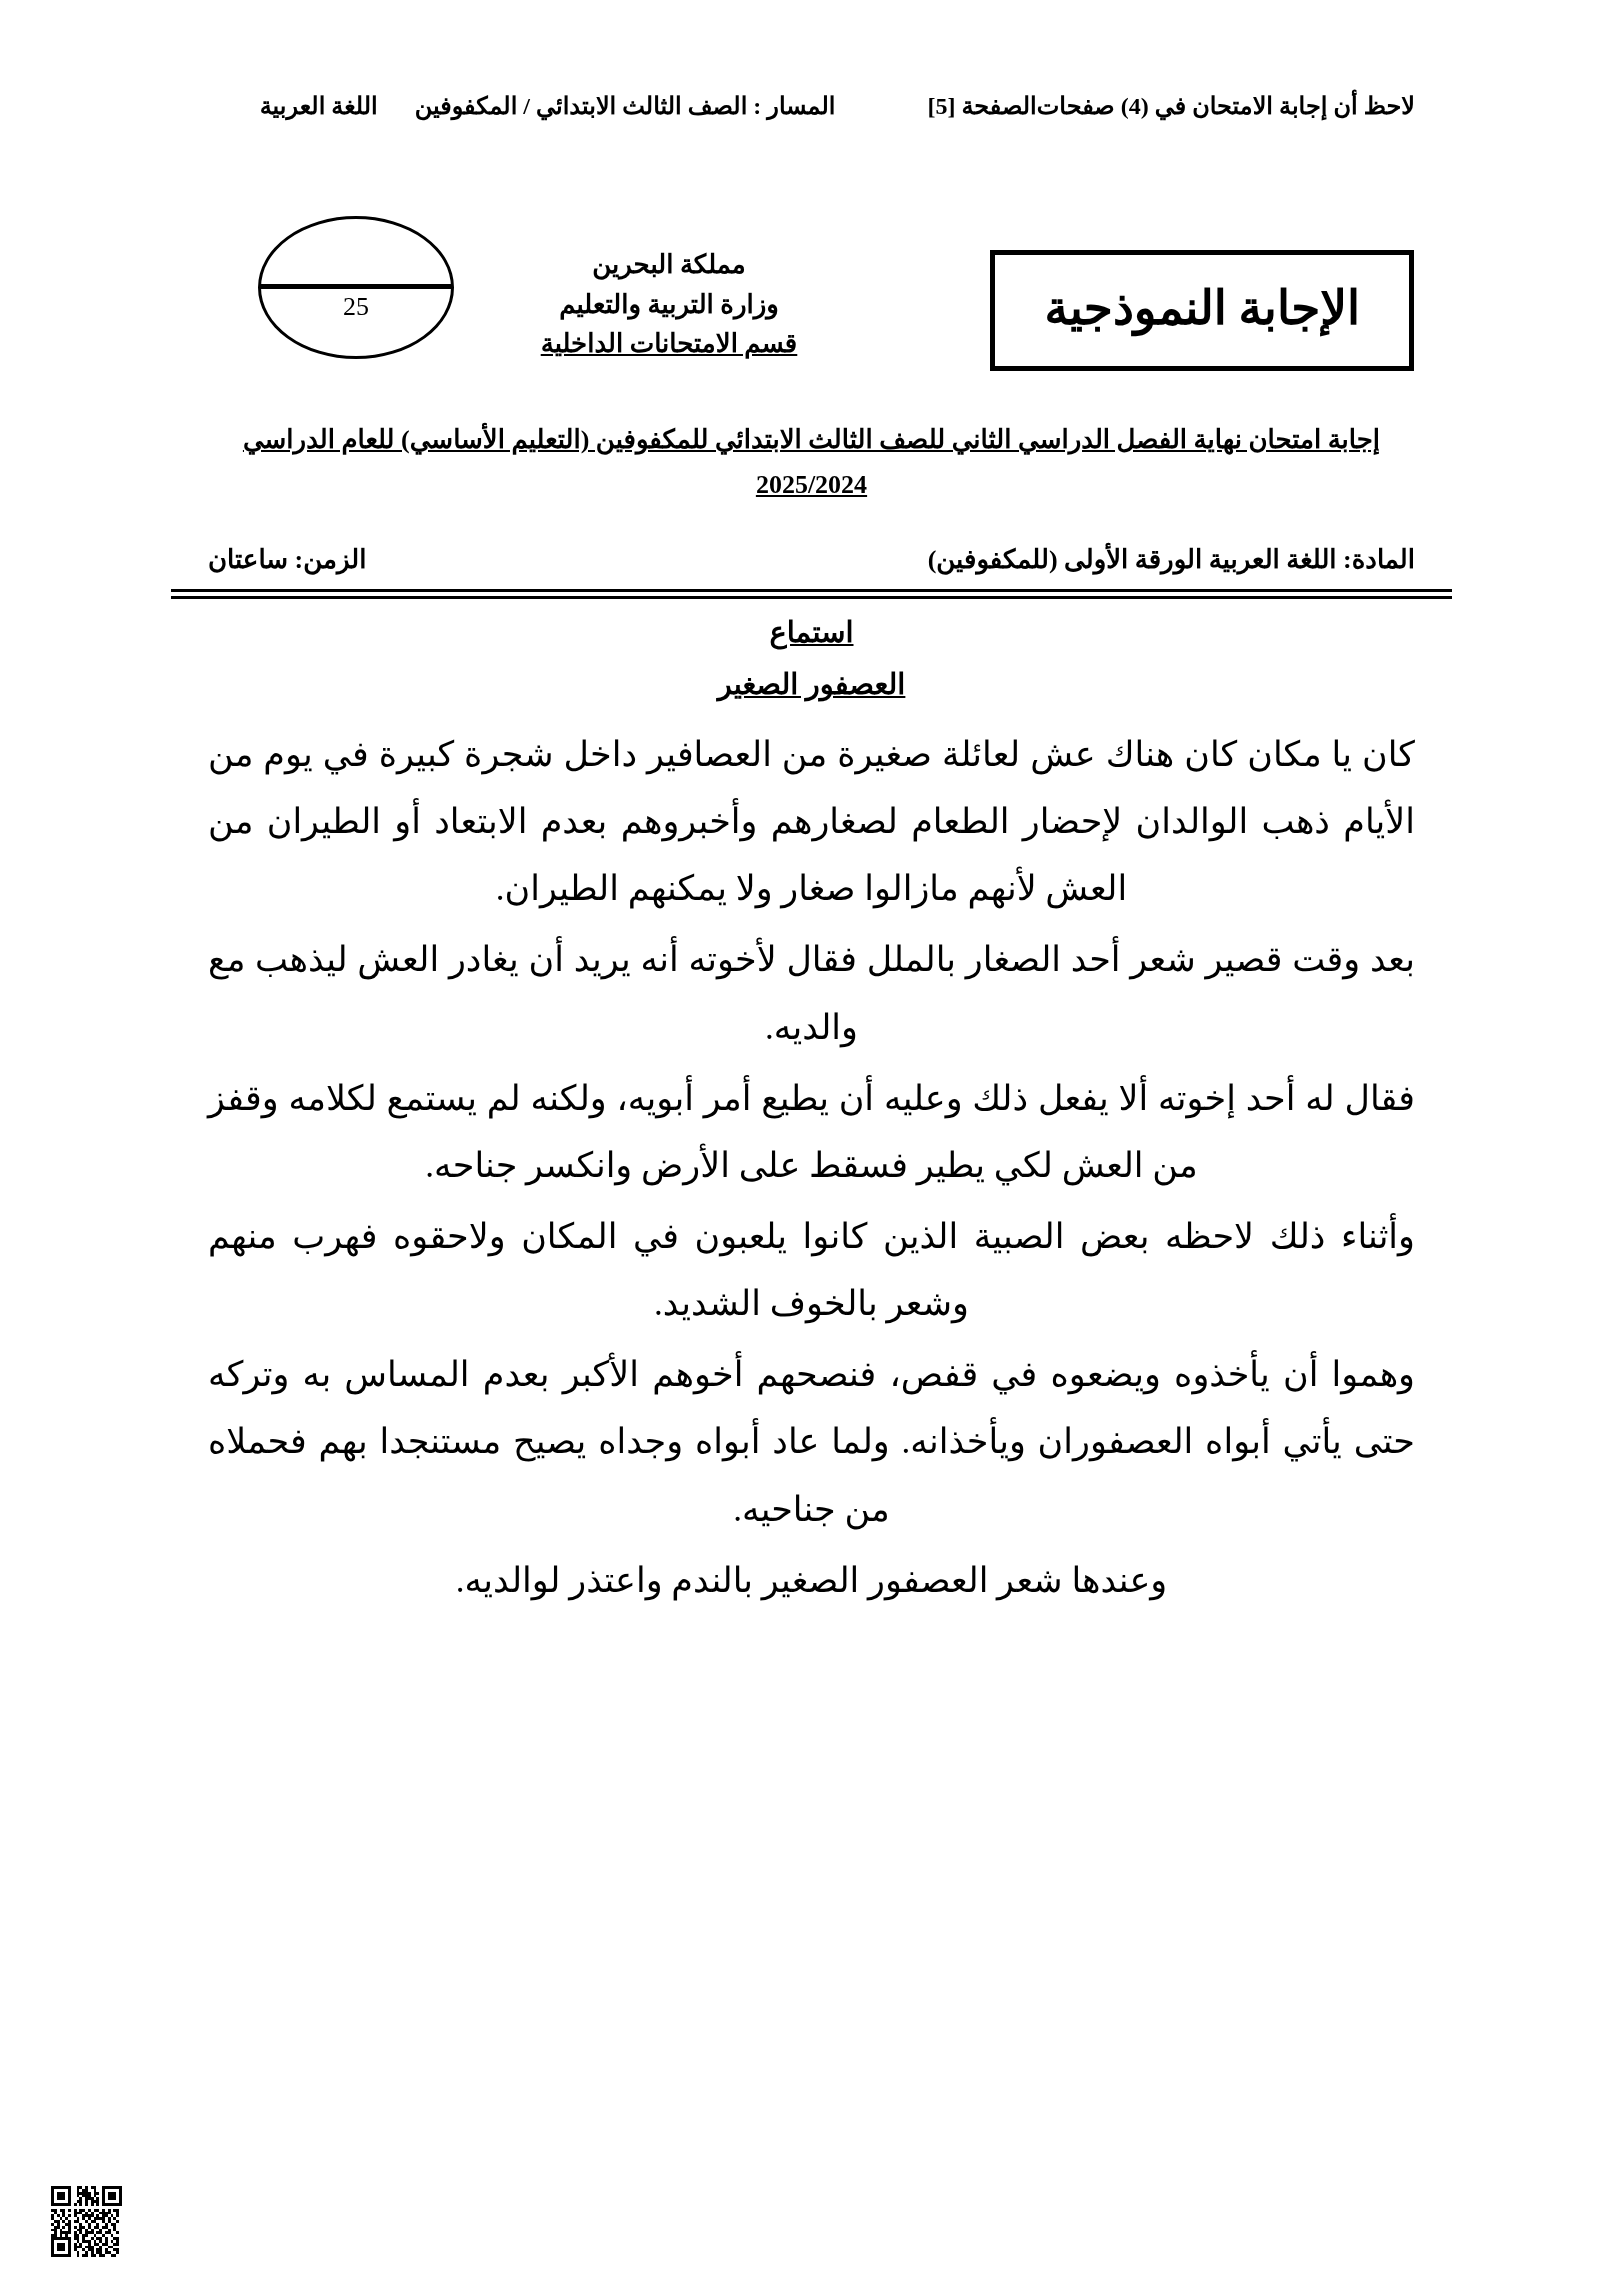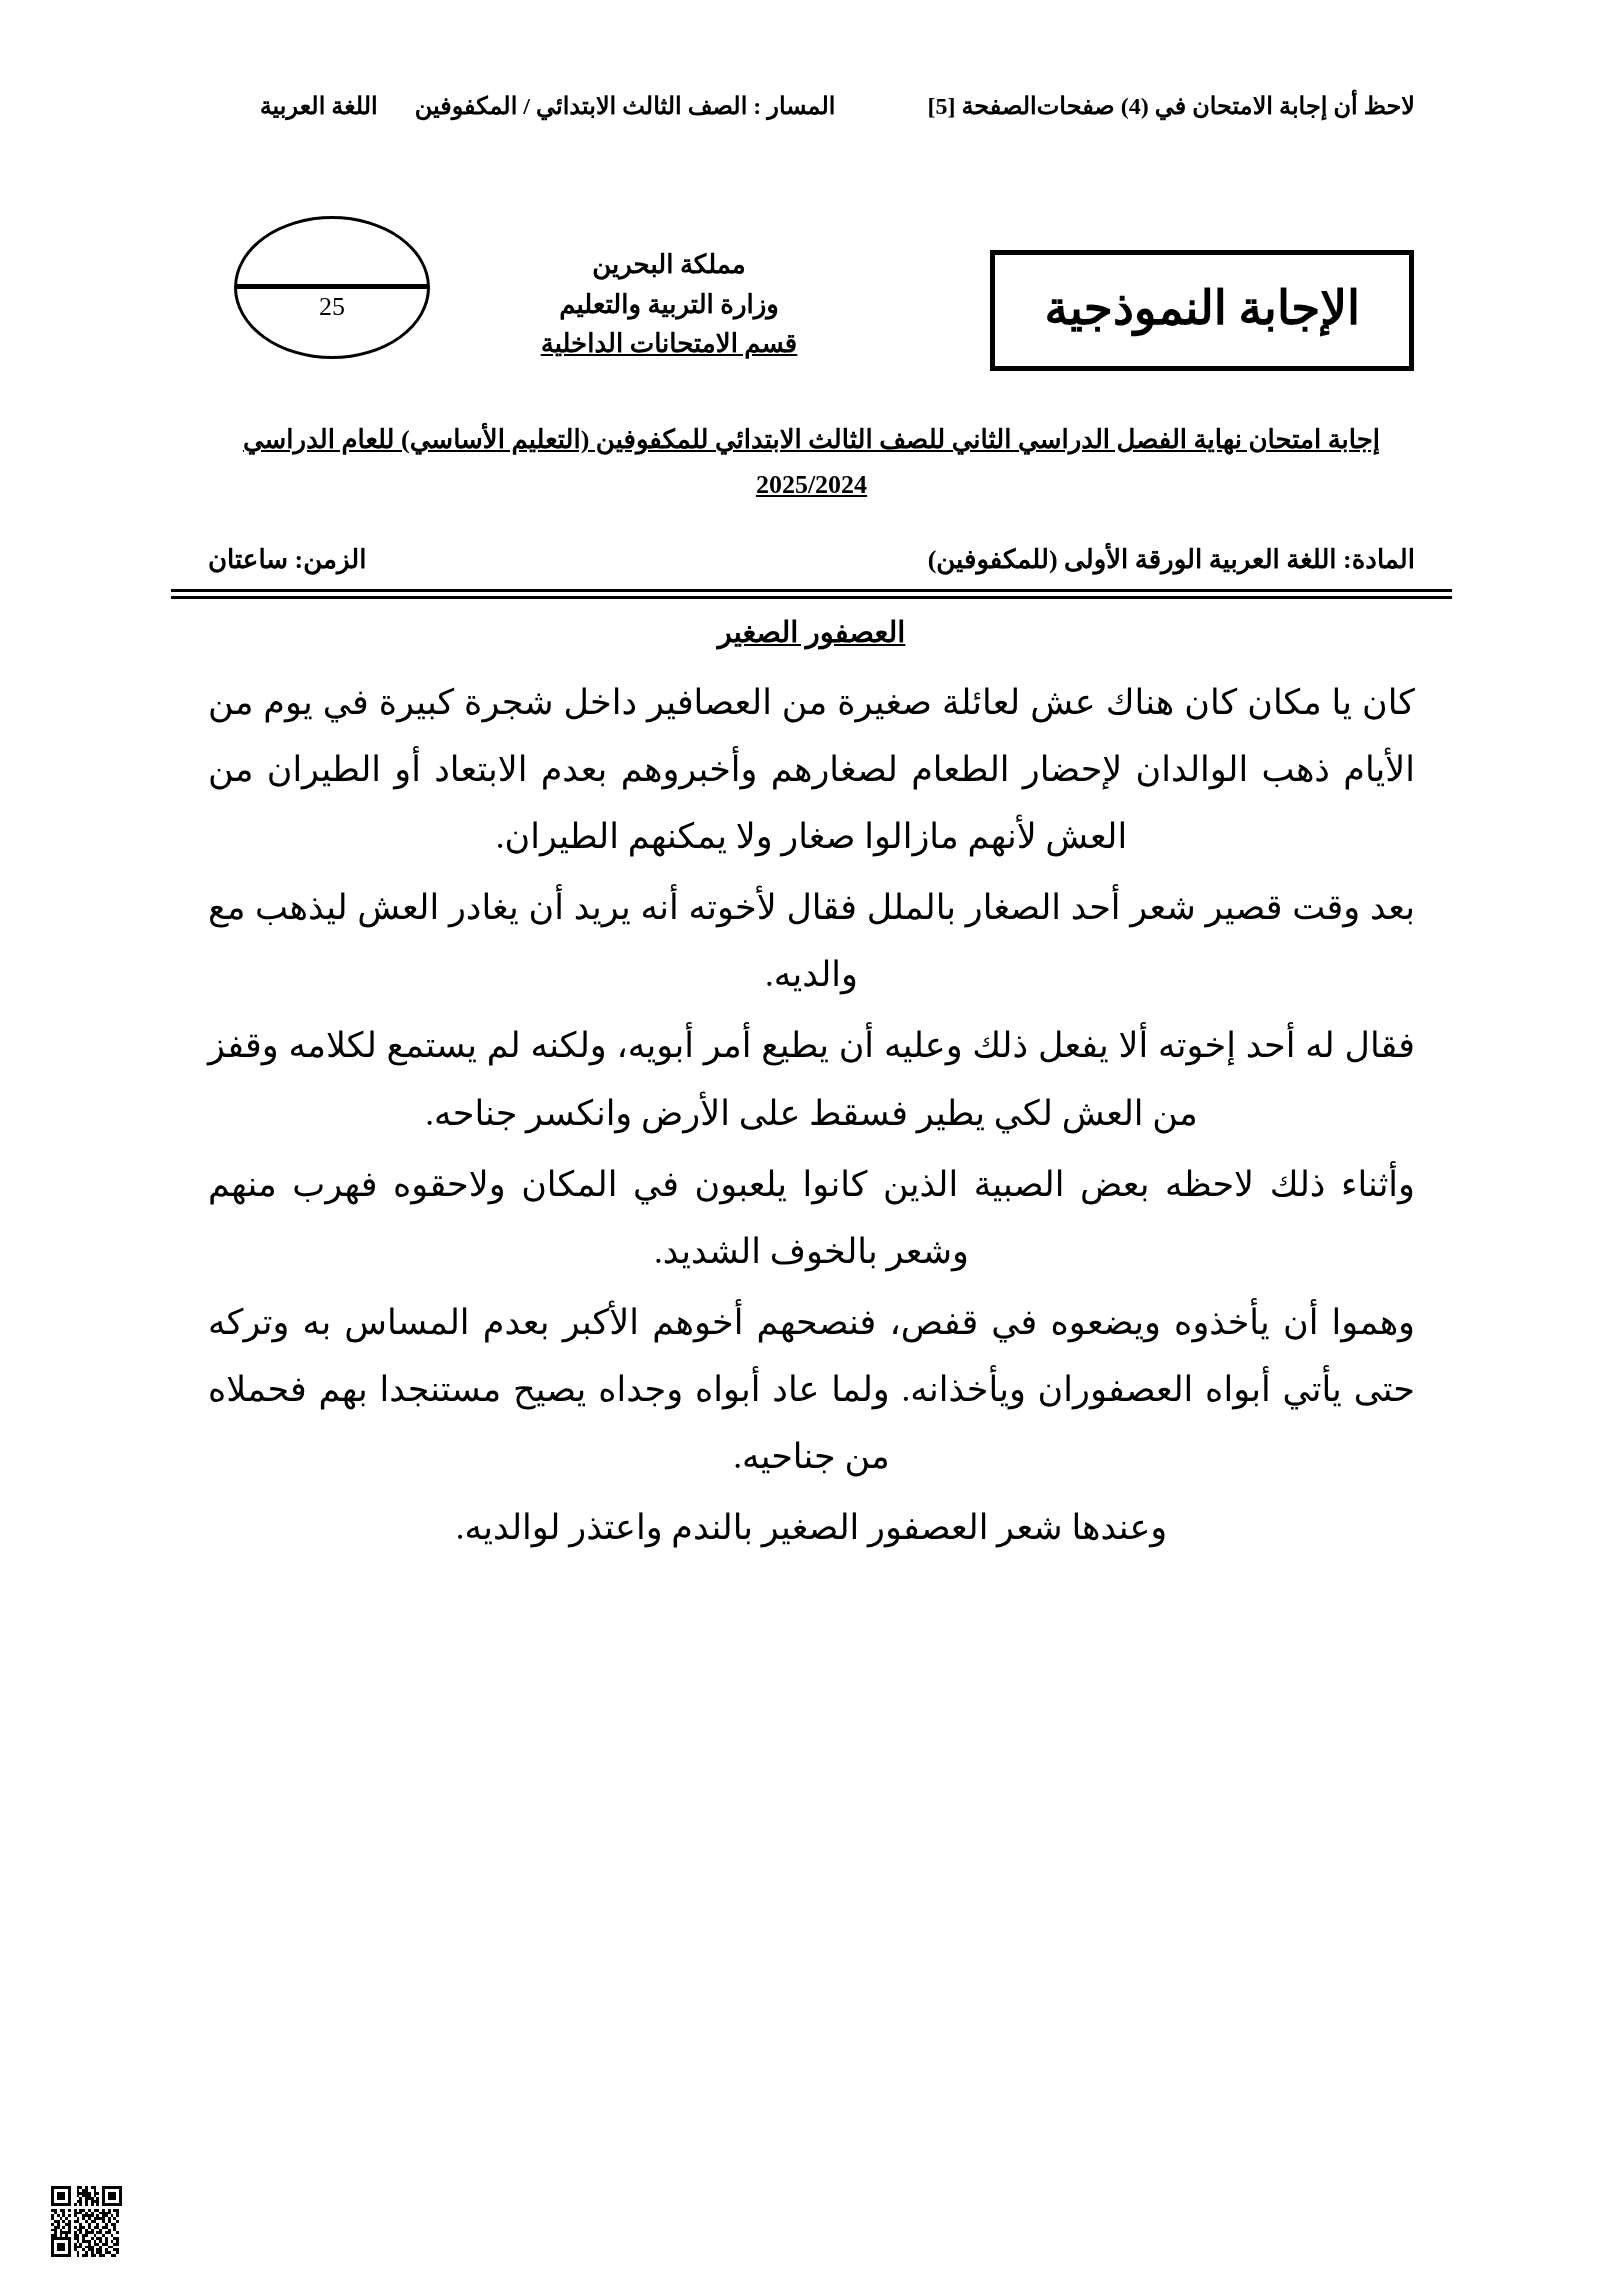--- a/index.html
+++ b/index.html
@@ -77,21 +77,21 @@
   .ministry div {
     font-size: 26px;
     font-weight: bold;
     line-height: 1.52;
   }
   .ministry .dept { text-decoration: underline; }
 
   
   .mark-circle {
     position: absolute;
-    left: 26px;
+    left: 50px;
     top: 0px;
     width: 196px;
     height: 143px;
   }
   .mark-circle .ellipse {
     position: absolute;
     inset: 0;
     border: 3.3px solid #000;
     border-radius: 50%;
     box-sizing: border-box;
@@ -240,20 +240,23 @@
   </div>
 
   <div class="meta-row">
     <span>المادة: اللغة العربية الورقة الأولى (للمكفوفين)</span>
     <span>الزمن: ساعتان</span>
   </div>
 
   <div class="double-rule"></div>
 
   <div class="body-area">
+    <div class="section-heading">
+      <span>استماع</span>
+    </div>
     <div class="story-title">
       <span>العصفور الصغير</span>
     </div>
 
     <p class="para">كان يا مكان كان هناك عش لعائلة صغيرة من العصافير داخل شجرة كبيرة في يوم من الأيام ذهب الوالدان لإحضار الطعام لصغارهم وأخبروهم بعدم الابتعاد أو الطيران من العش لأنهم مازالوا صغار ولا يمكنهم الطيران.</p>
     <p class="para center-last">بعد وقت قصير شعر أحد الصغار بالملل فقال لأخوته أنه يريد أن يغادر العش ليذهب مع والديه.</p>
     <p class="para">فقال له أحد إخوته ألا يفعل ذلك وعليه أن يطيع أمر أبويه، ولكنه لم يستمع لكلامه وقفز من العش لكي يطير فسقط على الأرض وانكسر جناحه.</p>
     <p class="para center-last">وأثناء ذلك لاحظه بعض الصبية الذين كانوا يلعبون في المكان ولاحقوه فهرب منهم وشعر بالخوف الشديد.</p>
     <p class="para">وهموا أن يأخذوه ويضعوه في قفص، فنصحهم أخوهم الأكبر بعدم المساس به وتركه حتى يأتي أبواه العصفوران ويأخذانه. ولما عاد أبواه وجداه يصيح مستنجدا بهم فحملاه من جناحيه.</p>
     <p class="para center-last">وعندها شعر العصفور الصغير بالندم واعتذر لوالديه.</p>

